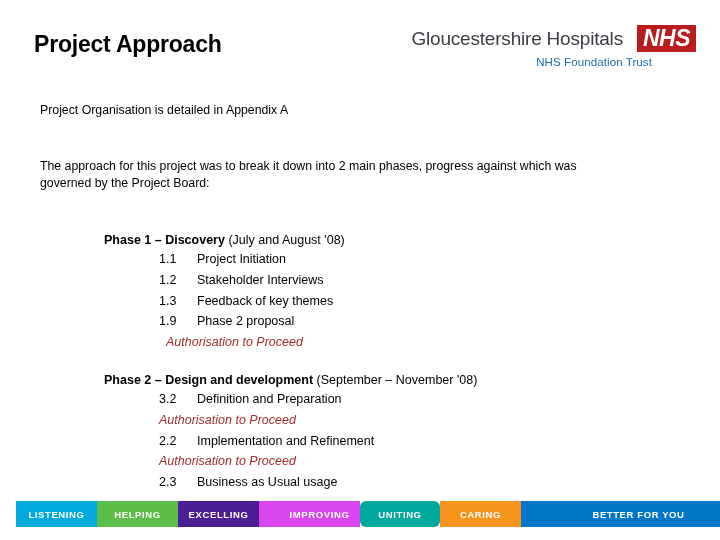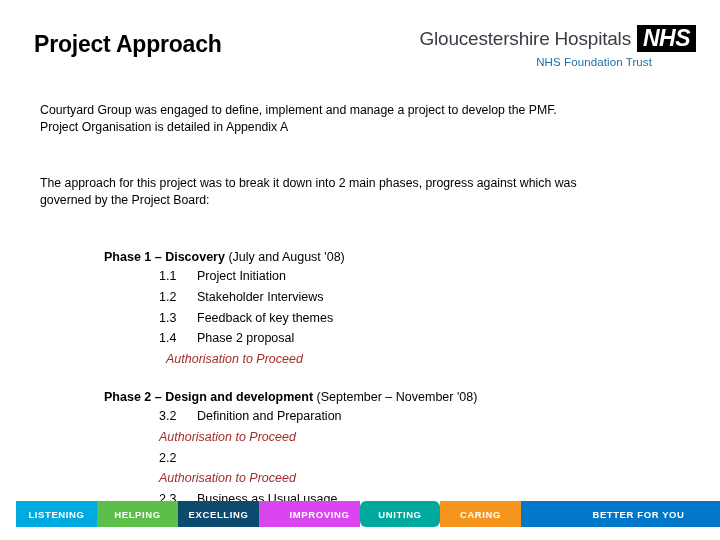--- a/index.html
+++ b/index.html
@@ -32,31 +32,31 @@
     position: absolute;
     right: 24px;
     top: 25px;
     text-align: right;
     line-height: 1;
   }
   .nhs-logo-row {
     display: flex;
     align-items: center;
     justify-content: flex-end;
-    gap: 6px;
+    gap: 14px;
   }
   .trust-name {
     font-size: 19px;
     color: #3c3c46;
     font-weight: normal;
     white-space: nowrap;
     letter-spacing: -0.2px;
   }
   .nhs-box {
-    background: #000000;
+    background: #b91c1c;
     color: #ffffff;
     font-size: 23px;
     font-weight: bold;
     font-style: italic;
     letter-spacing: -0.5px;
     padding: 1px 6px 2px 6px;
     line-height: 1.05;
     display: inline-block;
   }
   .trust-sub {
@@ -152,21 +152,20 @@
   <div class="nhs-logo-row">
     <span class="trust-name">Gloucestershire Hospitals</span>
     <span class="nhs-box">NHS</span>
   </div>
   <div class="trust-sub">NHS Foundation Trust</div>
 </div>
 
 <div class="body-area">
 
   <div class="para">
-    <div>Courtyard Group was engaged to define, implement and manage a project to develop the PMF.</div>
     <div>Project Organisation is detailed in Appendix A</div>
   </div>
 
   <div class="para-gap"></div>
 
   <div class="para">
     <div>The approach for this project was to break it down into 2 main phases, progress against which was</div>
     <div>governed by the Project Board:</div>
   </div>
 
@@ -182,49 +181,50 @@
           </div>
           <div class="sub-item">
             <span class="sub-num">1.2</span>
             <span>Stakeholder Interviews</span>
           </div>
           <div class="sub-item">
             <span class="sub-num">1.3</span>
             <span>Feedback of key themes</span>
           </div>
           <div class="sub-item">
-            <span class="sub-num">1.4</span>
+            <span class="sub-num">1.9</span>
             <span>Phase 2 proposal</span>
           </div>
           <div class="auth-line auth-indent-1" style="color: rgb(163, 45, 45);">Authorisation to Proceed</div>
         </div>
       </div>
       <div class="phase-gap"></div>
       <div class="phase-block">
         <div class="phase-heading"><span class="bold">Phase 2 – Design and development</span><span> (September – November '08)</span></div>
         <div class="sub-list">
           <div class="sub-item">
             <span class="sub-num">3.2</span>
             <span>Definition and Preparation</span>
           </div>
           <div class="auth-line auth-indent-2" style="color: rgb(163, 45, 45);">Authorisation to Proceed</div>
           <div class="sub-item">
             <span class="sub-num">2.2</span>
+            <span>Implementation and Refinement</span>
           </div>
           <div class="auth-line auth-indent-2" style="color: rgb(163, 45, 45);">Authorisation to Proceed</div>
           <div class="sub-item">
             <span class="sub-num">2.3</span>
             <span>Business as Usual usage</span>
           </div>
         </div>
       </div>
     </div>
 </div>
 
 <div class="footer" id="footer-bar">
     <div class="footer-seg" style="background: rgb(0, 170, 223); width: 81px; flex: 0 0 81px;">LISTENING</div>
     <div class="footer-seg" style="background: rgb(91, 191, 74); width: 81px; flex: 0 0 81px;">HELPING</div>
-    <div class="footer-seg" style="background: #0c4a6e; width: 81px; flex: 0 0 81px;">EXCELLING</div>
+    <div class="footer-seg" style="background: #4c1d95; width: 81px; flex: 0 0 81px;">EXCELLING</div>
     <div class="footer-seg" style="background: #d946ef; width: 81px; flex: 0 0 81px; padding-left: 20px;">IMPROVING</div>
     <div class="footer-seg" style="background: rgb(0, 169, 157); width: 80px; flex: 0 0 80px; border-radius: 6px;">UNITING</div>
     <div class="footer-seg" style="background: rgb(247, 148, 30); width: 81px; flex: 0 0 81px;">CARING</div>
     <div class="footer-seg" style="background: rgb(0, 119, 200); width: 235px; flex: 0 0 235px;">BETTER FOR YOU</div>
   </div>
 
 </body></html>

